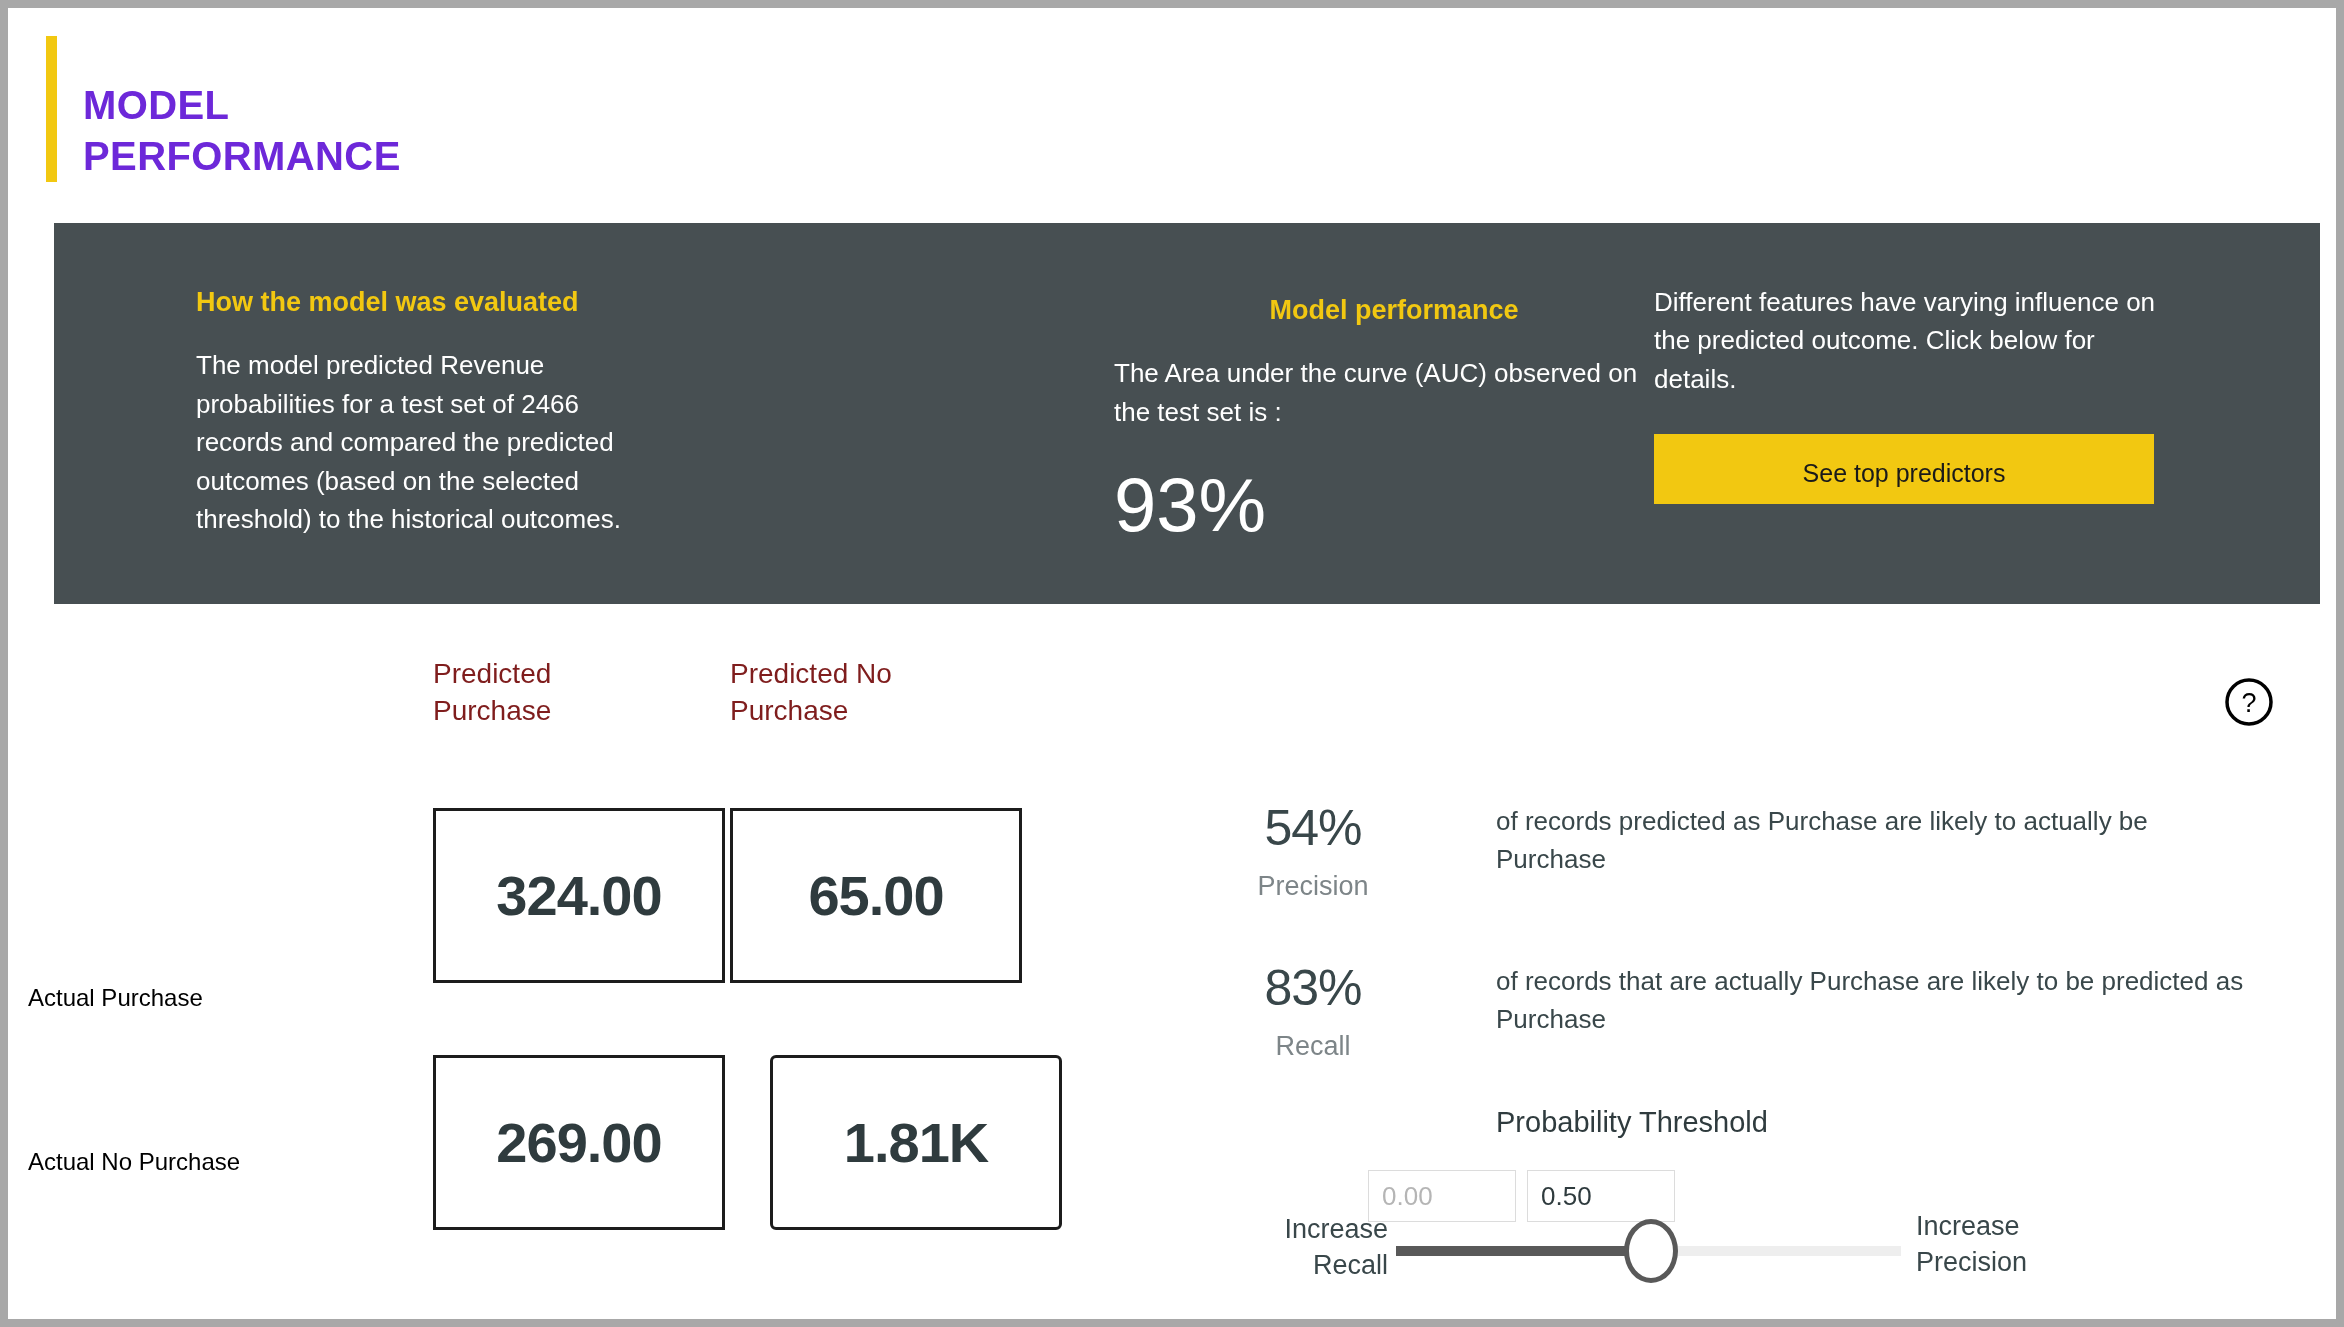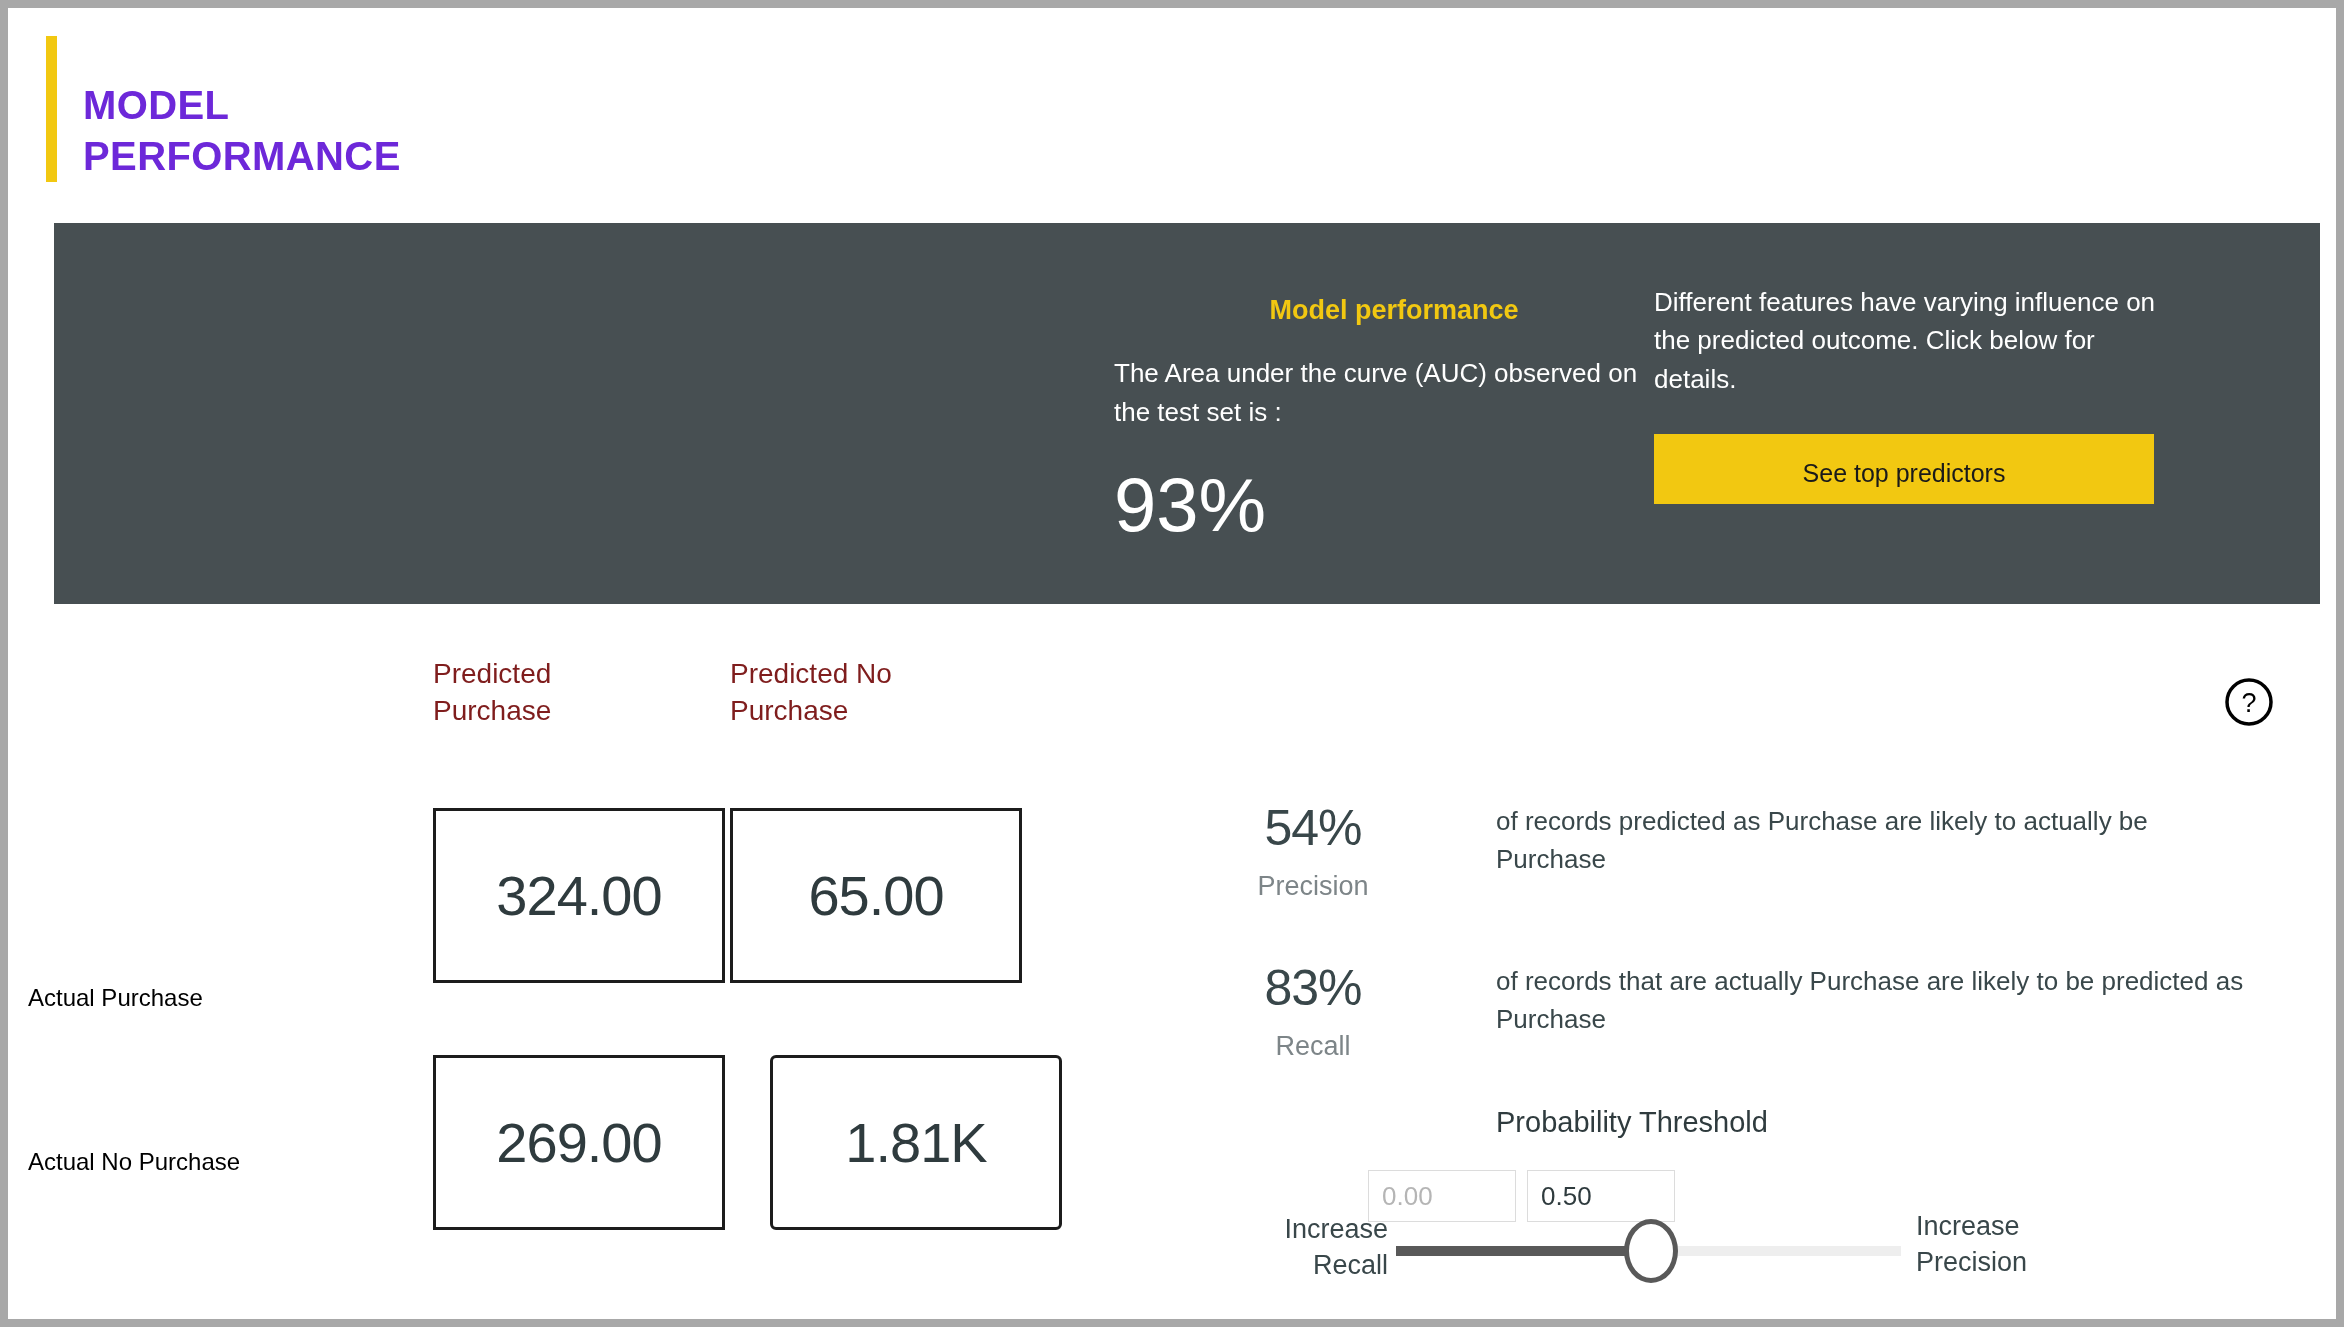--- a/index.html
+++ b/index.html
@@ -134,21 +134,21 @@
     background: #ffffff;
     display: flex;
     align-items: center;
     justify-content: center;
     width: 292px;
     height: 175px;
   }
   .matrix-cell span {
     font-size: 56px;
     color: #2f3b3e;
-    font-weight: 400;
+    font-weight: 700;
     letter-spacing: -1px;
   }
   #cell-0-0 { left: 425px; top: 800px; }
   #cell-0-1 { left: 722px; top: 800px; }
   #cell-1-0 { left: 425px; top: 1047px; }
   #cell-1-1 { left: 762px; top: 1047px; border-radius: 6px; }
 
   
   .metric-block { position: absolute; }
   #metric-precision { left: 1205px; top: 795px; }
@@ -256,20 +256,24 @@
 <div id="page">
 
   <div id="title-wrap">
     <div id="title-bar"></div>
     <div id="page-title">MODEL
 PERFORMANCE</div>
   </div>
 
   <div id="info-panel">
 
+    <div class="panel-col" id="col-eval">
+      <div class="panel-heading">How the model was evaluated</div>
+      <div class="panel-body">The model predicted Revenue probabilities for a test set of 2466 records and compared the predicted outcomes (based on the selected threshold) to the historical outcomes.</div>
+    </div>
 
     <div class="panel-col" id="col-perf">
       <div class="panel-heading">Model performance</div>
       <div class="panel-body">The Area under the curve (AUC) observed on the test set is :</div>
       <div id="auc-value">93%</div>
     </div>
 
     <div class="panel-col" id="col-feat">
       <div class="panel-body">Different features have varying influence on the predicted outcome.  Click below for details.</div>
       <button id="predictors-button">See top predictors</button>

